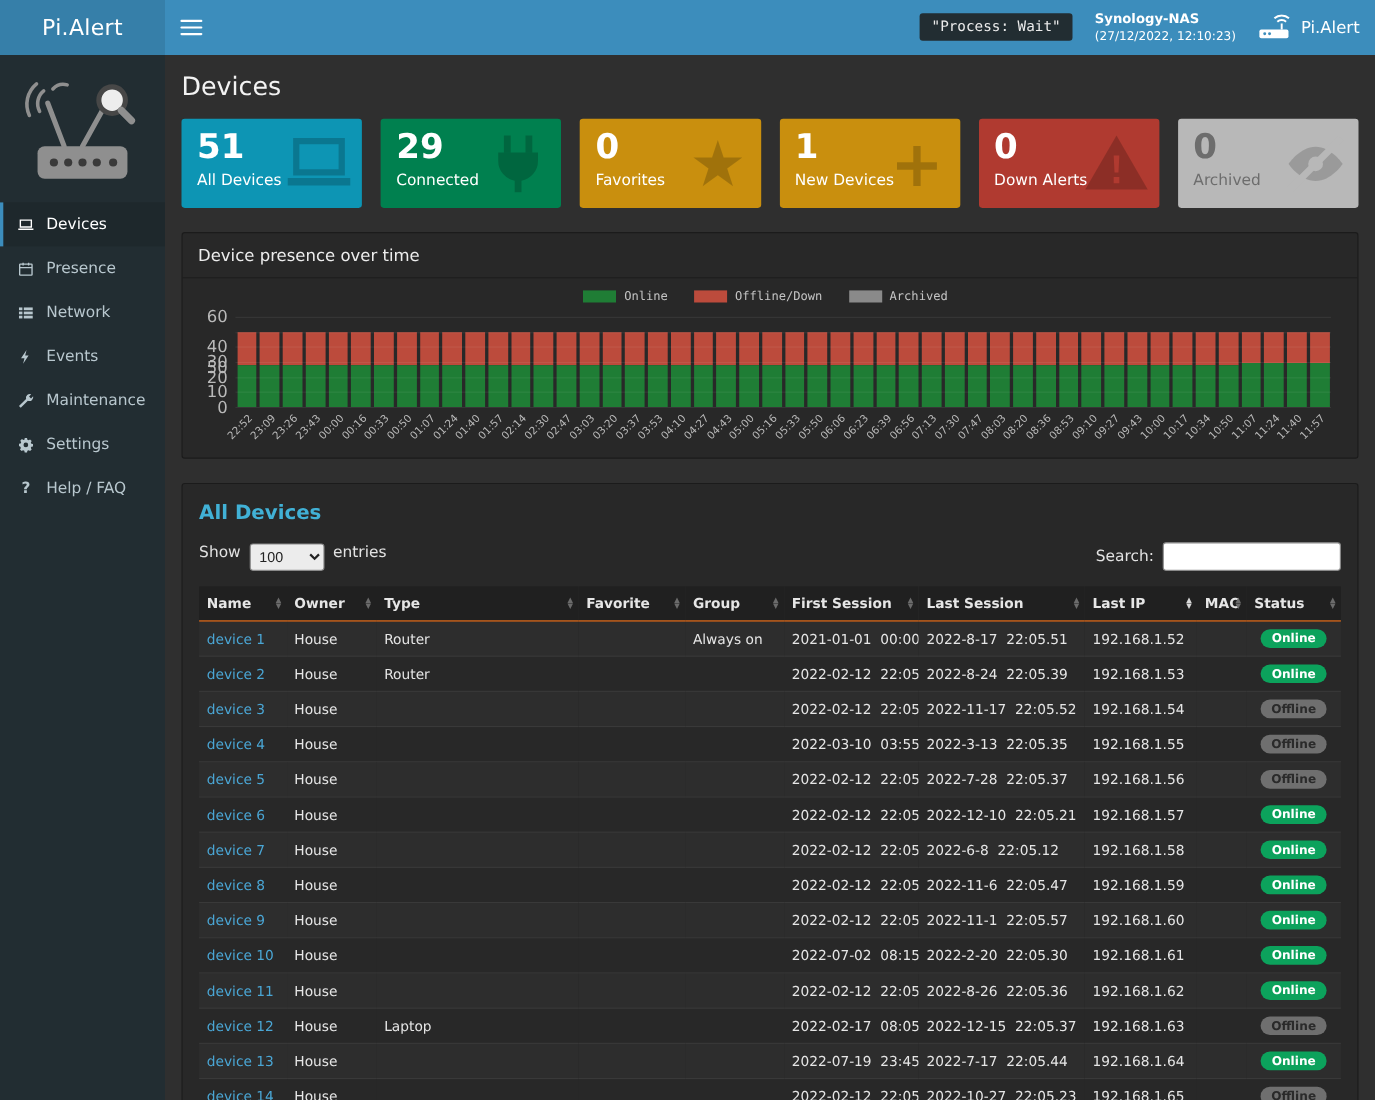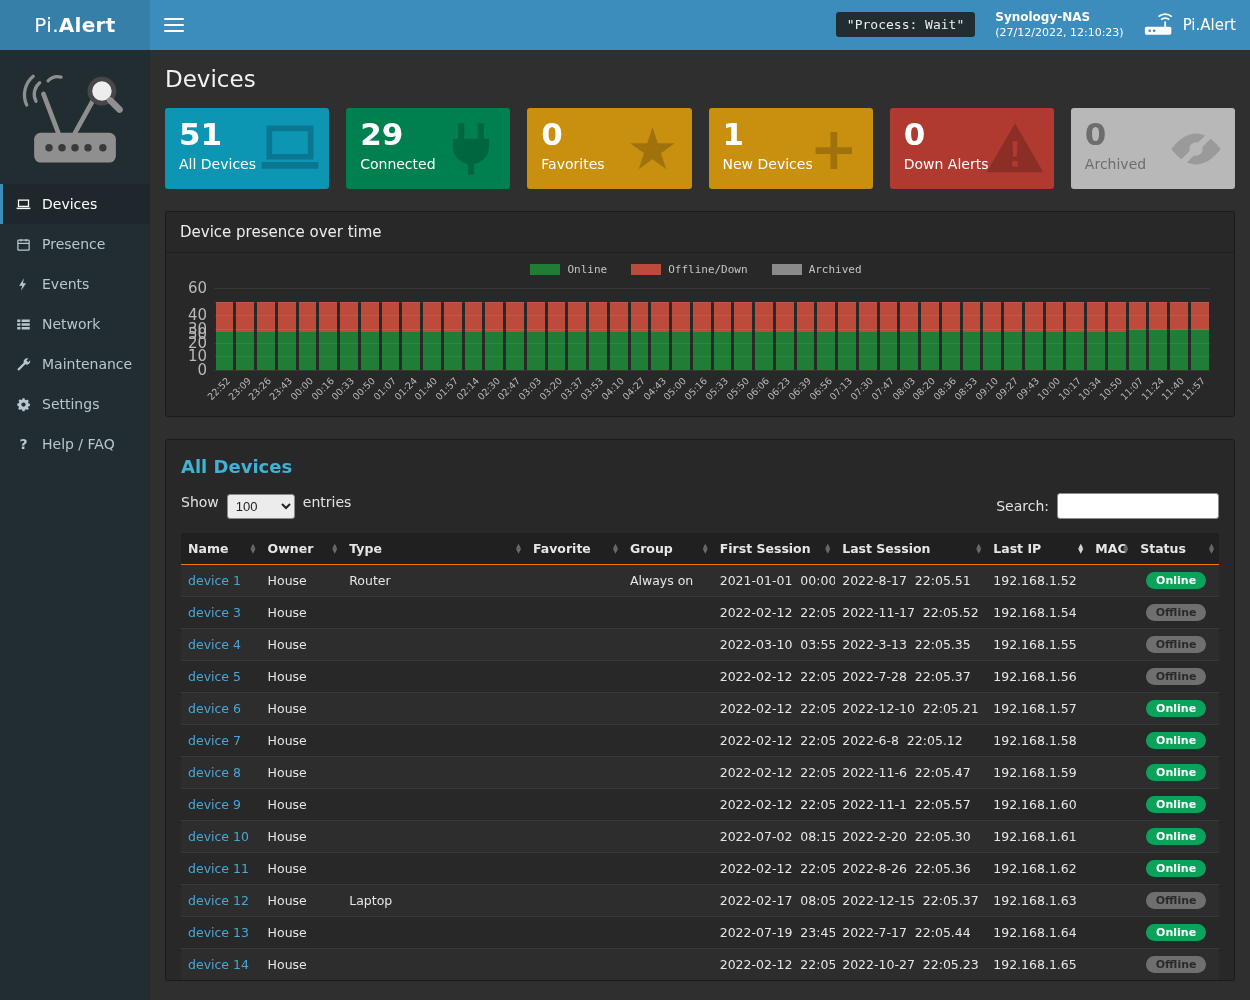--- a/index.html
+++ b/index.html
@@ -6,21 +6,21 @@
   html,body { margin:0; padding:0; }
   body {
     width:1250px; height:1000px; overflow:hidden;
     background:#2f2f2f;
     font-family:"DejaVu Sans","Liberation Sans",sans-serif;
   }
   
   .topbar { height:50px; display:flex; background:#3c8dbc; }
   .brand { width:150px; background:#367fa9; color:#fff; font-size:20px;
            line-height:50px; text-align:center; letter-spacing:.3px; }
-  .brand b { font-weight:bold;text-align:center; }
+  .brand b { font-weight:normal;text-align:center; }
   .topnav { flex:1; display:flex; align-items:center; justify-content:space-between; padding:0 14px; }
   .hamburger { width:20px; cursor:pointer; }
   .hamburger div { height:2px; background:#fff; margin:4px 0; border-radius:1px; }
   .nav-right { display:flex; align-items:center; gap:20px; }
   .process-badge { background:#222d32; color:#ececec; font-family:"DejaVu Sans Mono","Liberation Mono",monospace;
                    font-size:13px; padding:5px 11px; border-radius:3px; }
   .nas-info { color:#fff; line-height:1.3; }
   .nas-info .n1 { font-size:12px; font-weight:bold; }
   .nas-info .n2 { font-size:11px; }
   .account { display:flex; align-items:center; gap:9px; color:#fff; font-size:15px; }
@@ -176,38 +176,38 @@
           <span class="mi">
             <svg viewBox="0 0 24 24" fill="none" stroke="currentColor" stroke-width="2">
               <rect x="3" y="5" width="18" height="16" rx="1"></rect>
               <path d="M3 10h18M8 3v4M16 3v4"></path>
             </svg>
           </span>
           <span>Presence</span>
         </li>
         <li class="">
           <span class="mi">
-            <svg viewBox="0 0 24 24">
-              <path d="M13 2 5 14h5l-2 8 8-12h-5z" fill="currentColor"></path>
-            </svg>
-          </span>
-          <span>Events</span>
-        </li>
-        <li class="">
-          <span class="mi">
             <svg viewBox="0 0 24 24" fill="currentColor">
               <rect x="2" y="4" width="5" height="4"></rect>
               <rect x="9" y="4" width="13" height="4"></rect>
               <rect x="2" y="10" width="5" height="4"></rect>
               <rect x="9" y="10" width="13" height="4"></rect>
               <rect x="2" y="16" width="5" height="4"></rect>
               <rect x="9" y="16" width="13" height="4"></rect>
             </svg>
           </span>
           <span>Network</span>
+        </li>
+        <li class="">
+          <span class="mi">
+            <svg viewBox="0 0 24 24">
+              <path d="M13 2 5 14h5l-2 8 8-12h-5z" fill="currentColor"></path>
+            </svg>
+          </span>
+          <span>Events</span>
         </li>
         <li class="">
           <span class="mi">
             <svg viewBox="0 0 24 24">
               <path fill="currentColor" d="M22.6 5.2l-3.1 3.1-2.8-2.8 3.1-3.1a5.6 5.6 0 0 0-7.5 6.7L2 19.4 4.6 22l10.3-10.3a5.6 5.6 0 0 0 7.7-6.5z"></path>
             </svg>
           </span>
           <span>Maintenance</span>
         </li>
         <li class="">
@@ -703,20 +703,32 @@
                 <td>Router</td>
                 <td></td>
                 <td>Always on</td>
                 <td>2021-01-01  00:00</td>
                 <td>2022-8-17  22:05.51</td>
                 <td>192.168.1.52</td>
                 <td></td>
                 <td class="status-cell"><span class="badge online">Online</span></td>
               </tr>
               <tr>
+                <td><span class="dev-link">device 2</span></td>
+                <td>House</td>
+                <td>Router</td>
+                <td></td>
+                <td></td>
+                <td>2022-02-12  22:05</td>
+                <td>2022-8-24  22:05.39</td>
+                <td>192.168.1.53</td>
+                <td></td>
+                <td class="status-cell"><span class="badge online">Online</span></td>
+              </tr>
+              <tr>
                 <td><span class="dev-link">device 3</span></td>
                 <td>House</td>
                 <td></td>
                 <td></td>
                 <td></td>
                 <td>2022-02-12  22:05</td>
                 <td>2022-11-17  22:05.52</td>
                 <td>192.168.1.54</td>
                 <td></td>
                 <td class="status-cell"><span class="badge offline">Offline</span></td>

